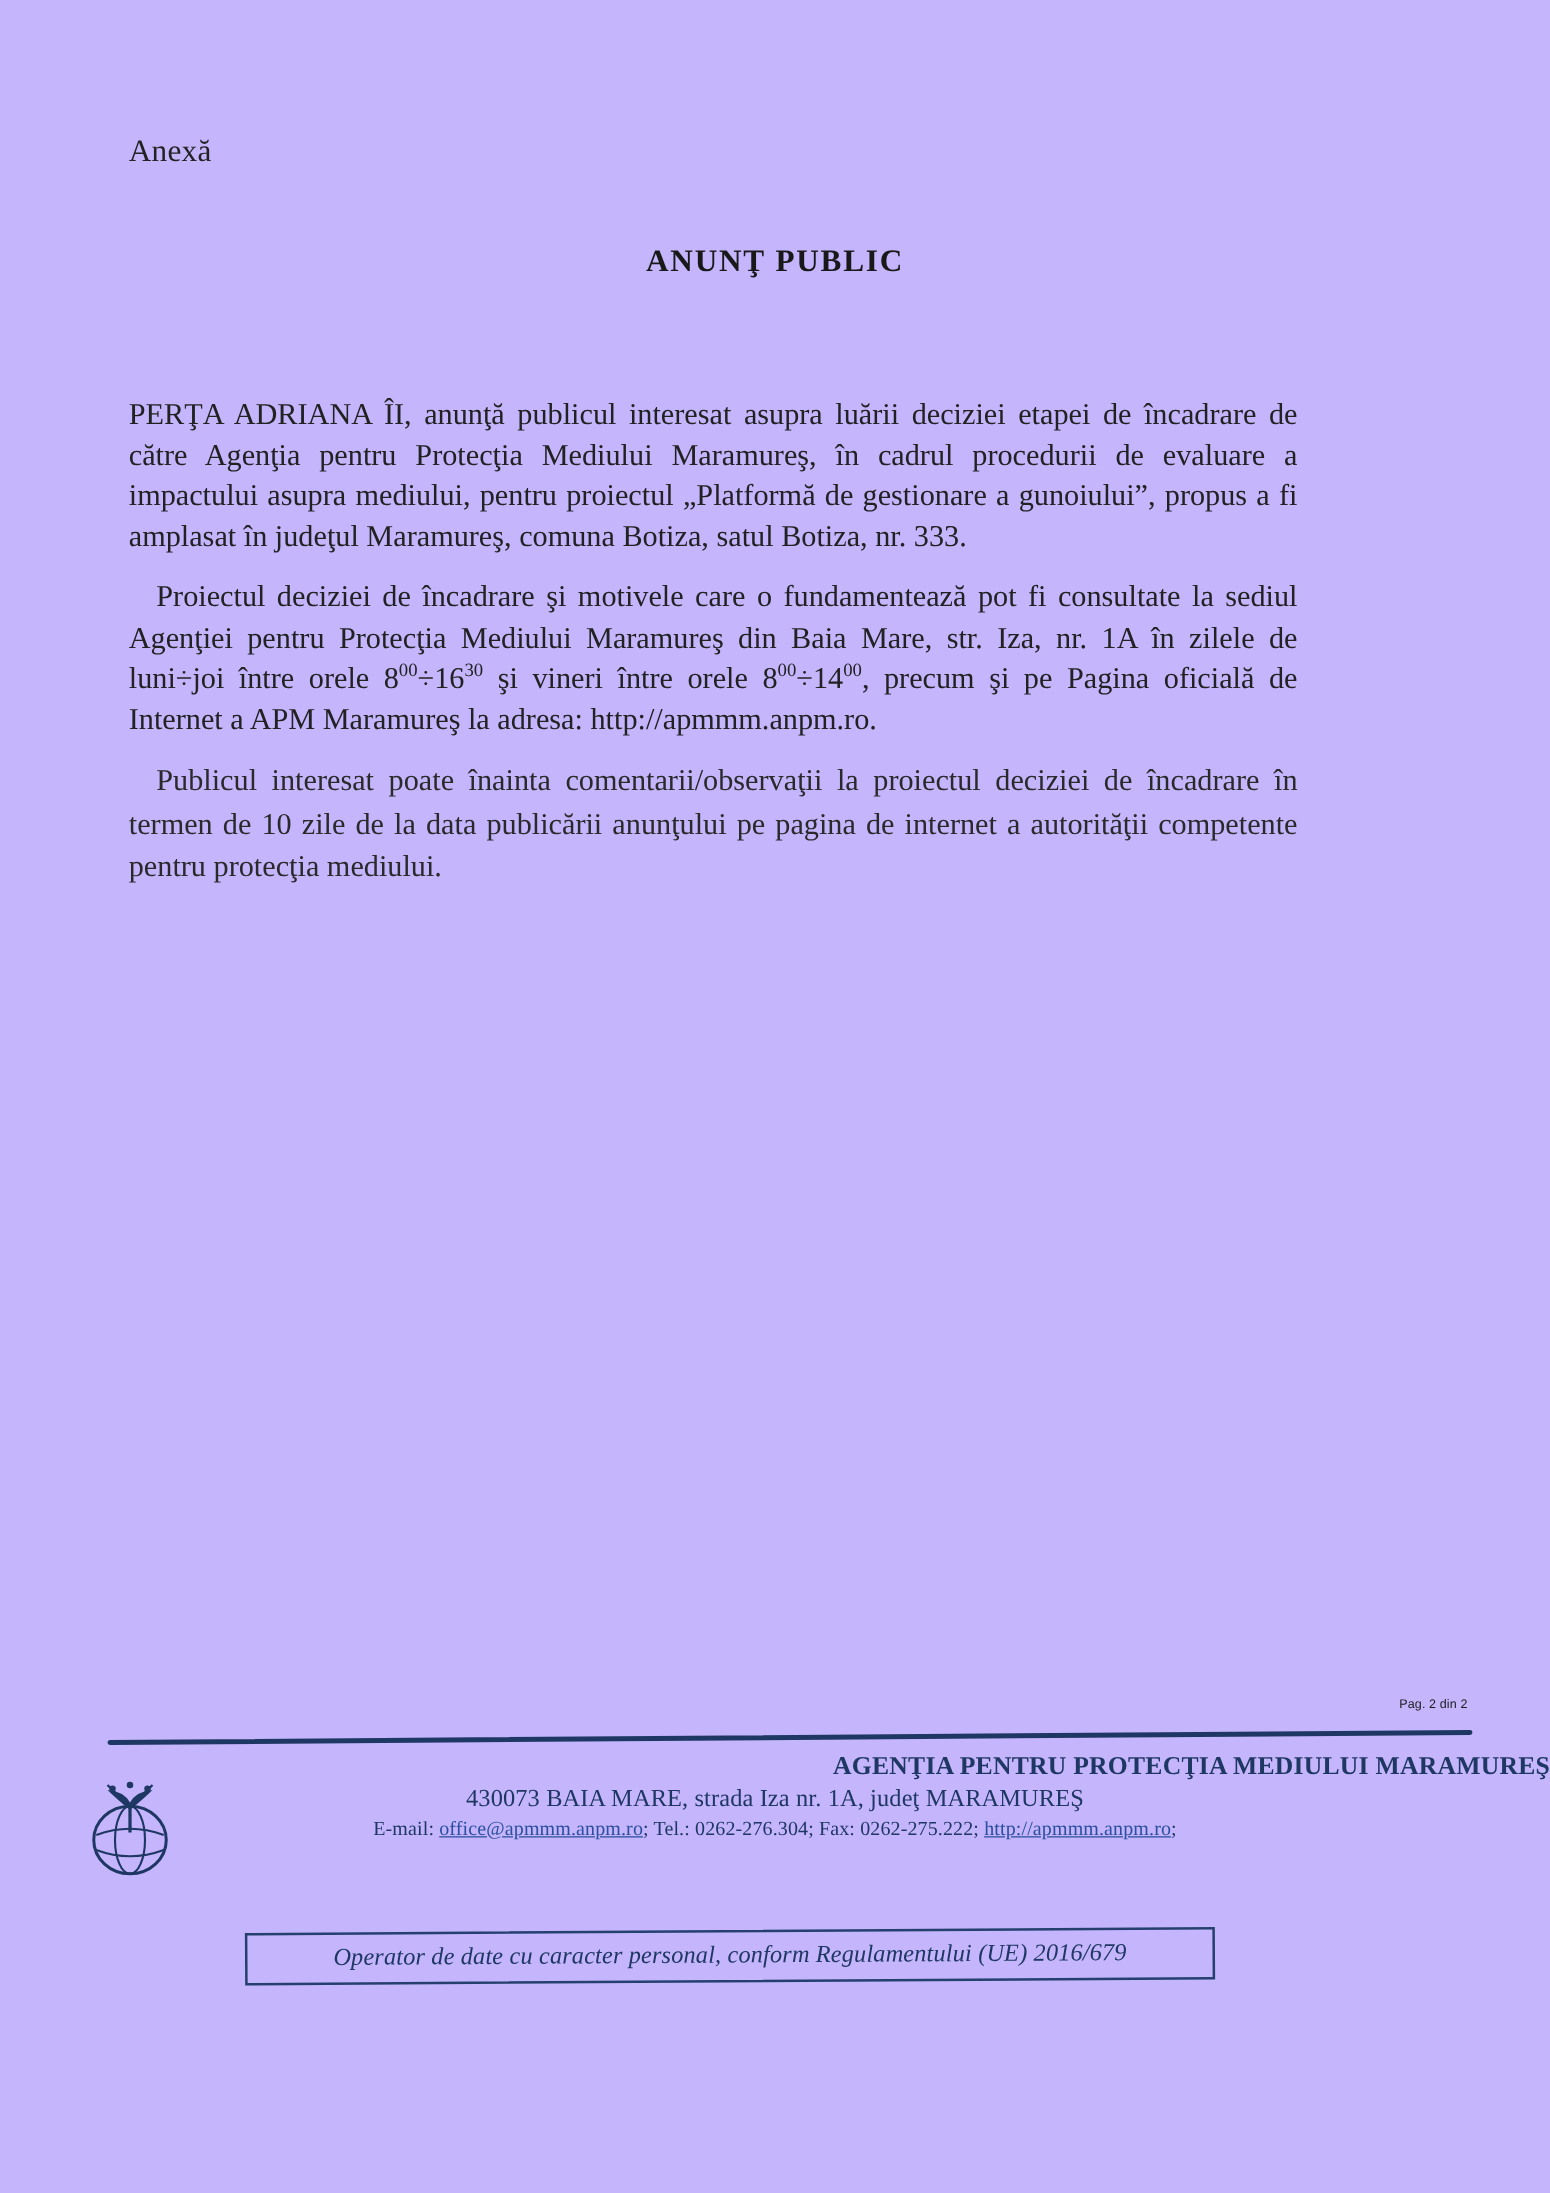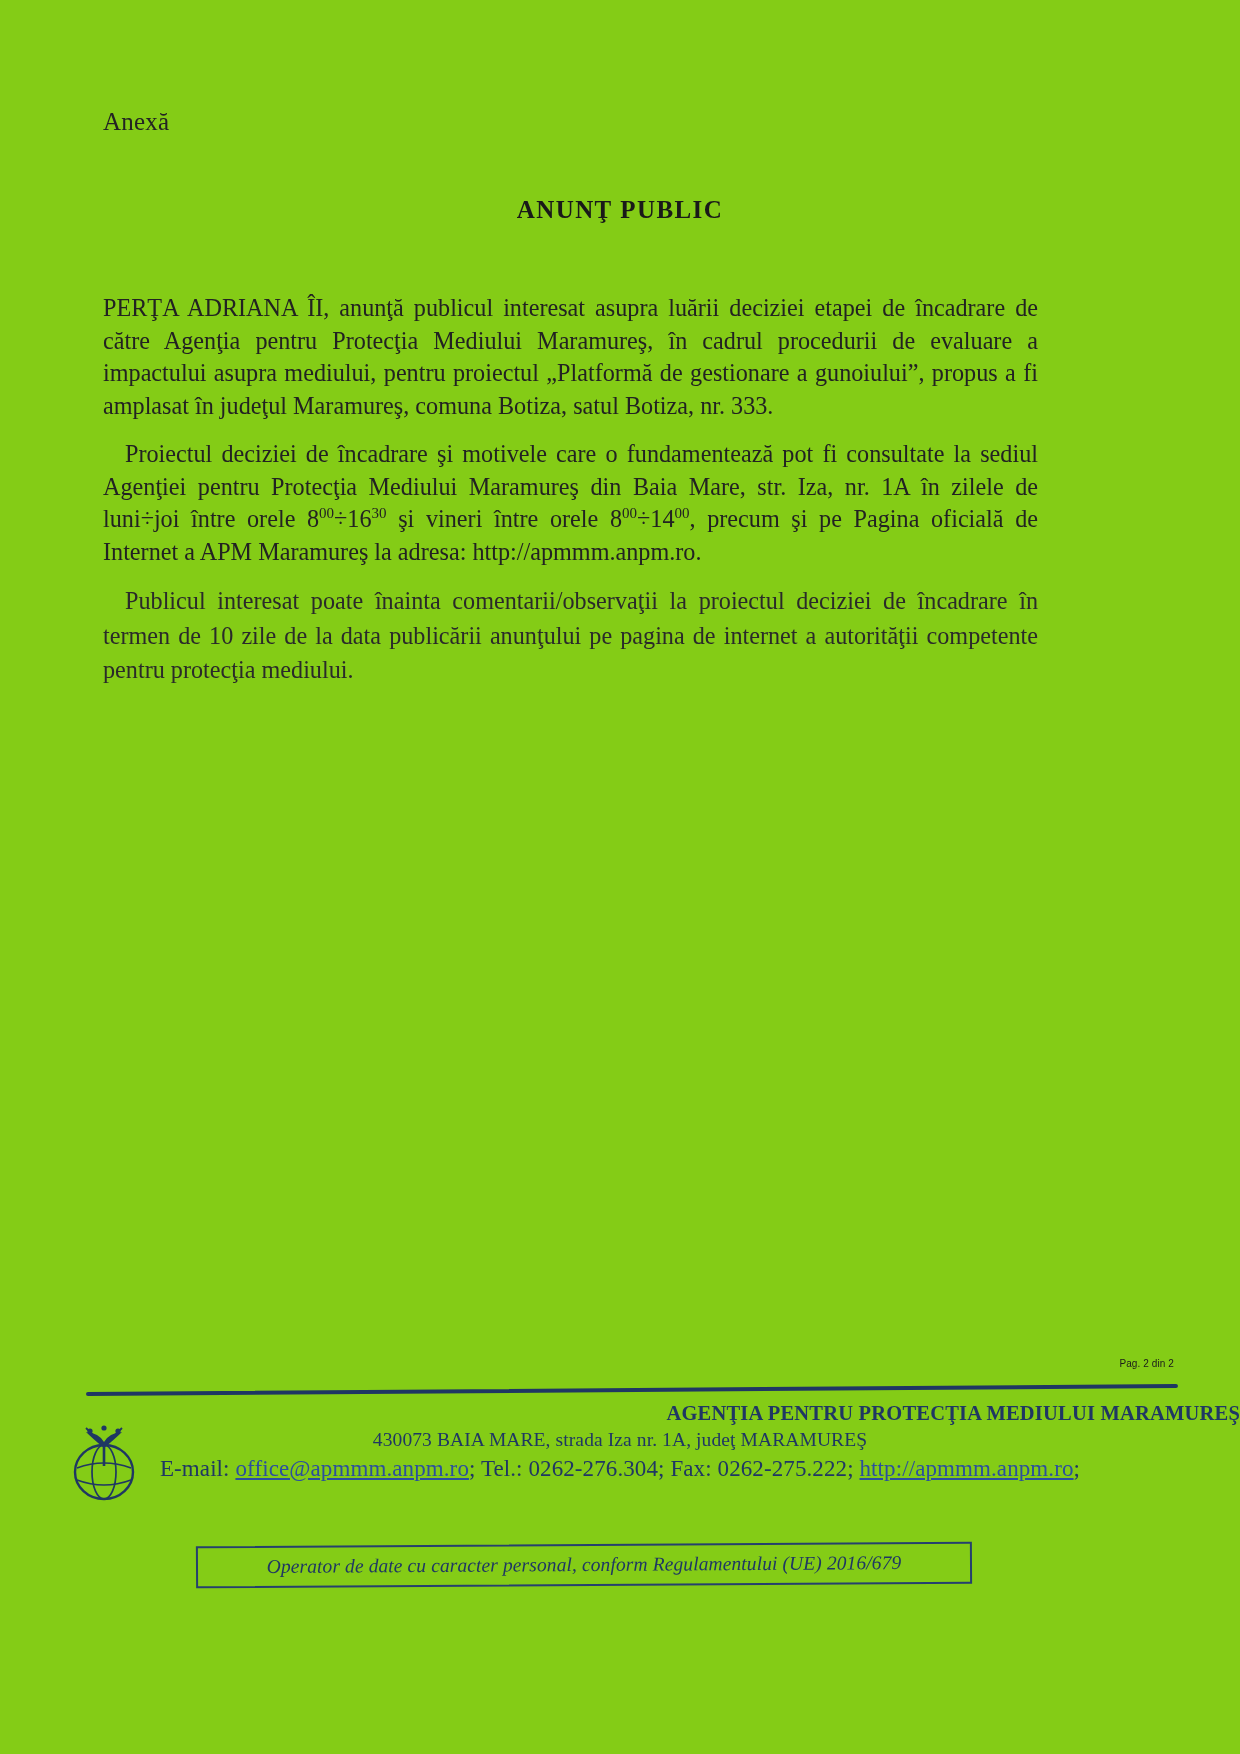--- a/index.html
+++ b/index.html
@@ -13,21 +13,21 @@
     height: 1754px;
     position: relative;
     font-family: "Liberation Serif", "DejaVu Serif", serif;
     color: #1a1a1a;
     overflow: hidden;
   }
 
   .page {
     position: absolute;
     inset: 0;
-    background: #84cc16;
+    background: #c4b5fd;
     padding-left: 46px;
   }
 
   
   .anexa {
     position: absolute;
     left: 103px;
     top: 108px;
     font-size: 25px;
     letter-spacing: 0.2px;
@@ -55,21 +55,21 @@
     letter-spacing: 0.1px;
     color: #191919;
     line-height: 1.42;
     margin-top: 2px;
   }
 
   
   .body-block {
     position: absolute;
     left: 103px;
-    top: 292px;
+    top: 316px;
     width: 935px;
   }
   .para {
     font-size: 24.2px;
     line-height: 1.345;
     text-align: justify;
     text-justify: inter-word;
     color: #222222;
     margin: 0;
   }
@@ -133,21 +133,21 @@
     line-height: 1.28;
     text-align: right;
   }
   .footer-addr {
     font-size: 19.5px;
     letter-spacing: 0.1px;
     line-height: 1.3;
     margin-top: 1px;
   }
   .footer-contact {
-    font-size: 23px;
+    font-size: 16px;
     letter-spacing: 0.1px;
     line-height: 1.3;
     margin-top: 1px;
   }
   .footer-contact a,
   .footer-contact .link {
     color: #2b4f9e;
     text-decoration: underline;
   }
 

